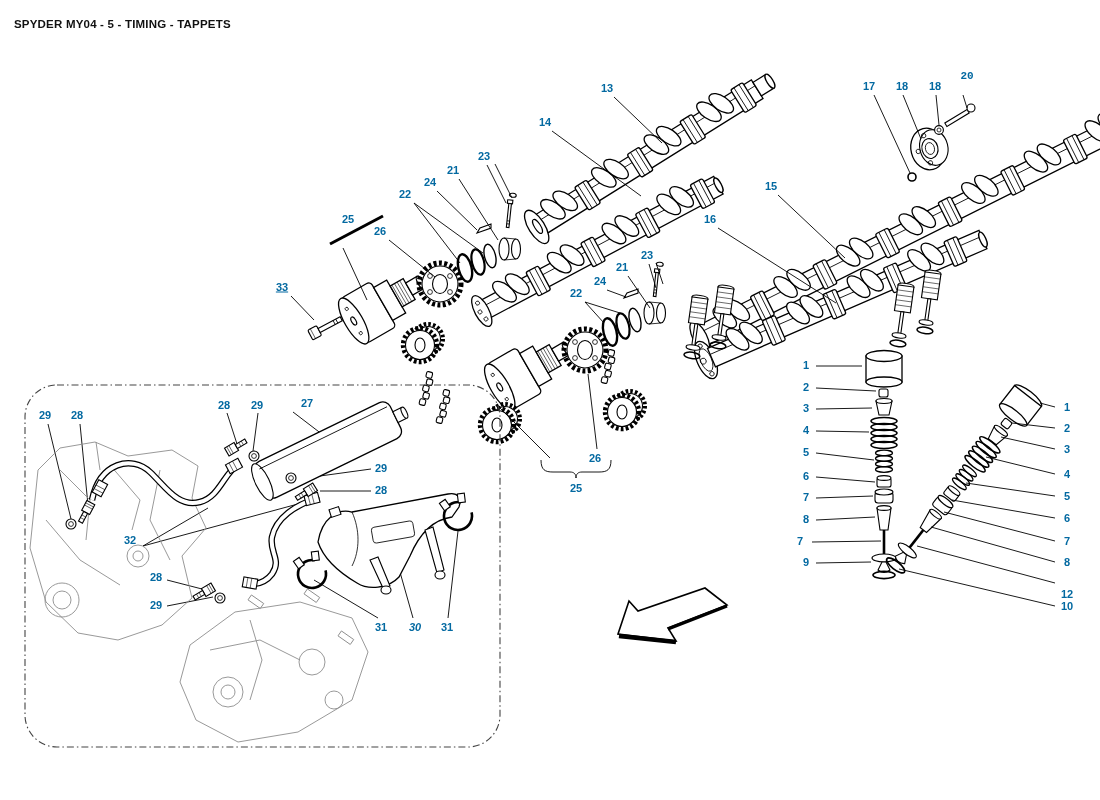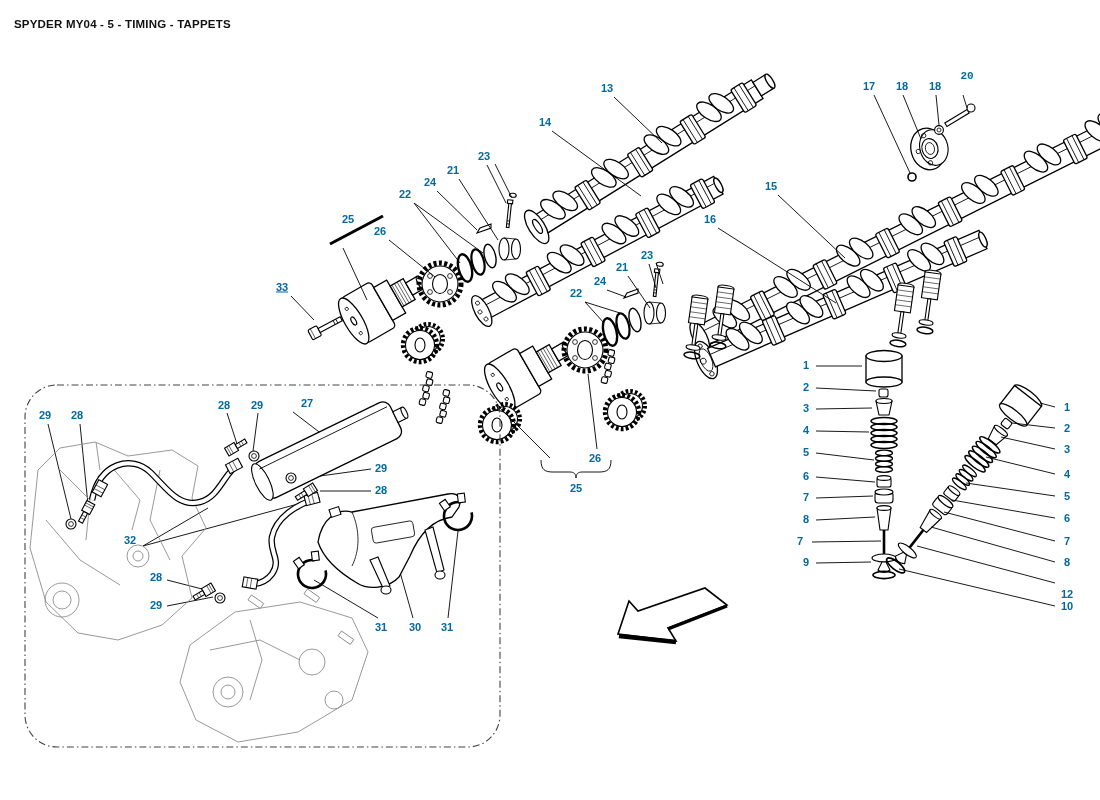--- a/index.html
+++ b/index.html
@@ -531,16 +531,16 @@
       <div class="lbl" style="left: 77px; top: 415px;">28</div>
       <div class="lbl" style="left: 224px; top: 405px;">28</div>
       <div class="lbl" style="left: 257px; top: 405px;">29</div>
       <div class="lbl" style="left: 307px; top: 403px;">27</div>
       <div class="lbl" style="left: 381px; top: 468px;">29</div>
       <div class="lbl" style="left: 381px; top: 490px;">28</div>
       <div class="lbl" style="left: 130px; top: 540px;">32</div>
       <div class="lbl" style="left: 156px; top: 577px;">28</div>
       <div class="lbl" style="left: 156px; top: 605px;">29</div>
       <div class="lbl" style="left: 381px; top: 627px;">31</div>
-      <div class="lbl" style="left: 415px; top: 627px;">30</div>
+      <div class="lbl" style="left: 415px; top: 627px; font-style: italic;">30</div>
       <div class="lbl" style="left: 447px; top: 627px;">31</div>
     </div>
 </div>
 
 </body></html>

